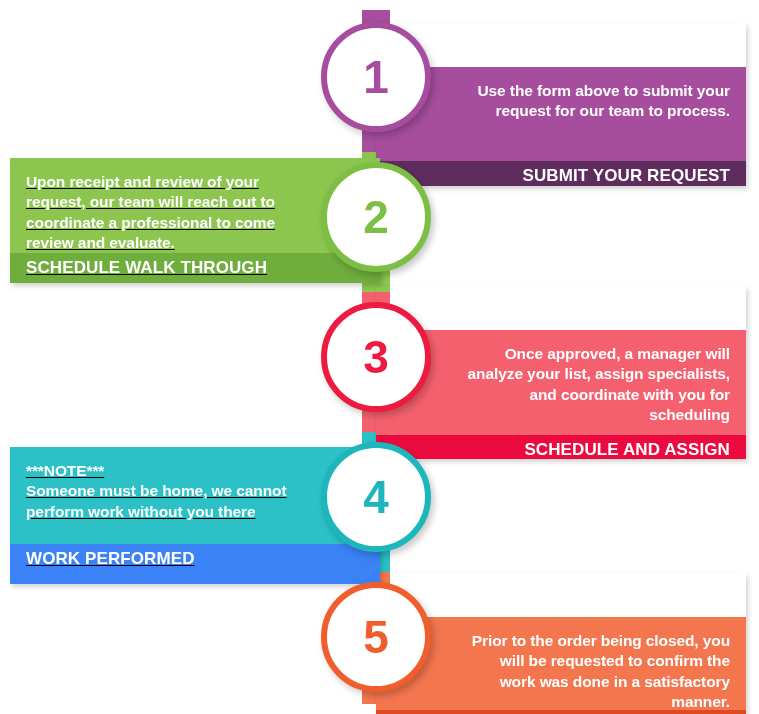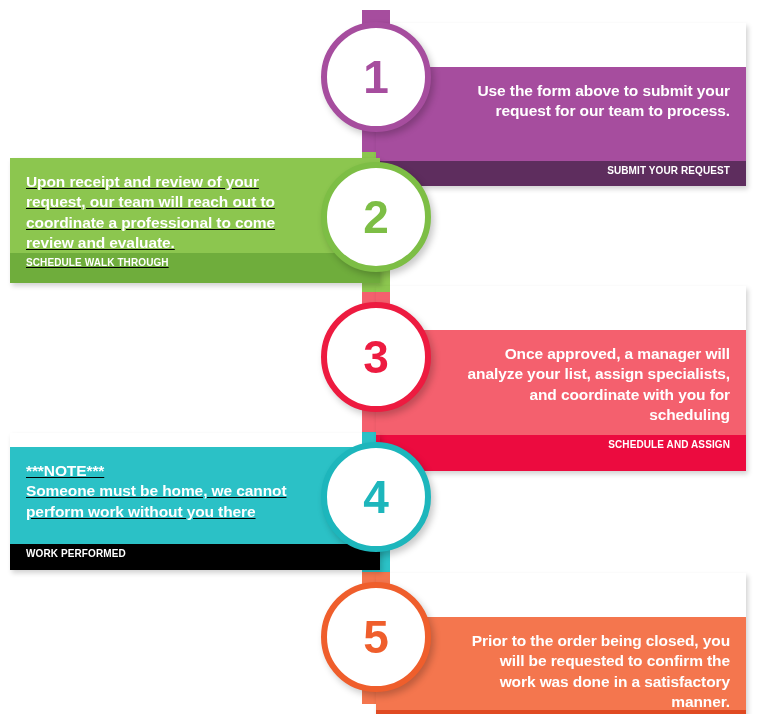--- a/index.html
+++ b/index.html
@@ -48,21 +48,21 @@
     font-size: 15.5px;
     font-weight: bold;
     line-height: 1.32;
     letter-spacing: -0.1px;
   }
   .card.right .card-body { text-align: right; padding-left: 90px; margin-top: 44px; }
   .card.left  .card-body { text-align: left;  padding-right: 90px; }
 
   .card-label {
     color: #ffffff;
-    font-size: 10px;
+    font-size: 17px;
     font-weight: bold;
     letter-spacing: 0.1px;
     padding: 4px 16px 5px 16px;
     line-height: 1.25;
   }
   .card.right .card-label { text-align: right; }
   .card.left  .card-label { text-align: left; }
 
   
   .circle {
@@ -111,31 +111,31 @@
         <div class="card-body" style="background: rgb(140, 198, 79); height: 95px; box-sizing: border-box;">Upon receipt and review of your request, our team will reach out to coordinate a professional to come review and evaluate.</div>
         <div class="card-label" style="background: rgb(111, 173, 60); height: 30px; box-sizing: border-box;">SCHEDULE WALK THROUGH</div>
       </div>
       <div class="circle" style="top: 162px; border-color: rgb(125, 190, 69);">
         <span class="circle-num" style="color: rgb(125, 190, 69);">2</span>
       </div>
     </div>
     <div class="step" style="top: 0px;">
       <div class="card right" style="top: 286px;">
         <div class="card-body" style="background: rgb(244, 96, 110); height: 105px; box-sizing: border-box;">Once approved, a manager will analyze your list, assign specialists, and coordinate with you for scheduling</div>
-        <div class="card-label" style="background: rgb(236, 11, 63); height: 36px; box-sizing: border-box;">SCHEDULE AND ASSIGN</div>
+        <div class="card-label" style="background: rgb(236, 11, 63); height: 24px; box-sizing: border-box;">SCHEDULE AND ASSIGN</div>
       </div>
       <div class="circle" style="top: 302px; border-color: rgb(237, 27, 64);">
         <span class="circle-num" style="color: rgb(237, 27, 64);">3</span>
       </div>
     </div>
     <div class="step" style="top: 0px;">
       <div class="card left" style="top: 433px;">
         <div class="card-body" style="background: rgb(43, 193, 198); height: 97px; box-sizing: border-box; white-space: pre-line; margin-top: 14px;">***NOTE***
 Someone must be home, we cannot perform work without you there</div>
-        <div class="card-label" style="background: #000000; height: 26px; box-sizing: border-box;">WORK PERFORMED</div>
+        <div class="card-label" style="background: #3b82f6; height: 40px; box-sizing: border-box;">WORK PERFORMED</div>
       </div>
       <div class="circle" style="top: 442px; border-color: rgb(29, 182, 188);">
         <span class="circle-num" style="color: rgb(29, 182, 188);">4</span>
       </div>
     </div>
     <div class="step" style="top: 0px;">
       <div class="card right" style="top: 573px;">
         <div class="card-body" style="background: rgb(244, 118, 78); height: 93px; box-sizing: border-box;">Prior to the order being closed, you will be requested to confirm the work was done in a satisfactory manner.</div>
         <div class="card-label" style="background: rgb(224, 74, 34); height: 26px; box-sizing: border-box;">EVALUATE AND CONFIRM</div>
       </div>

